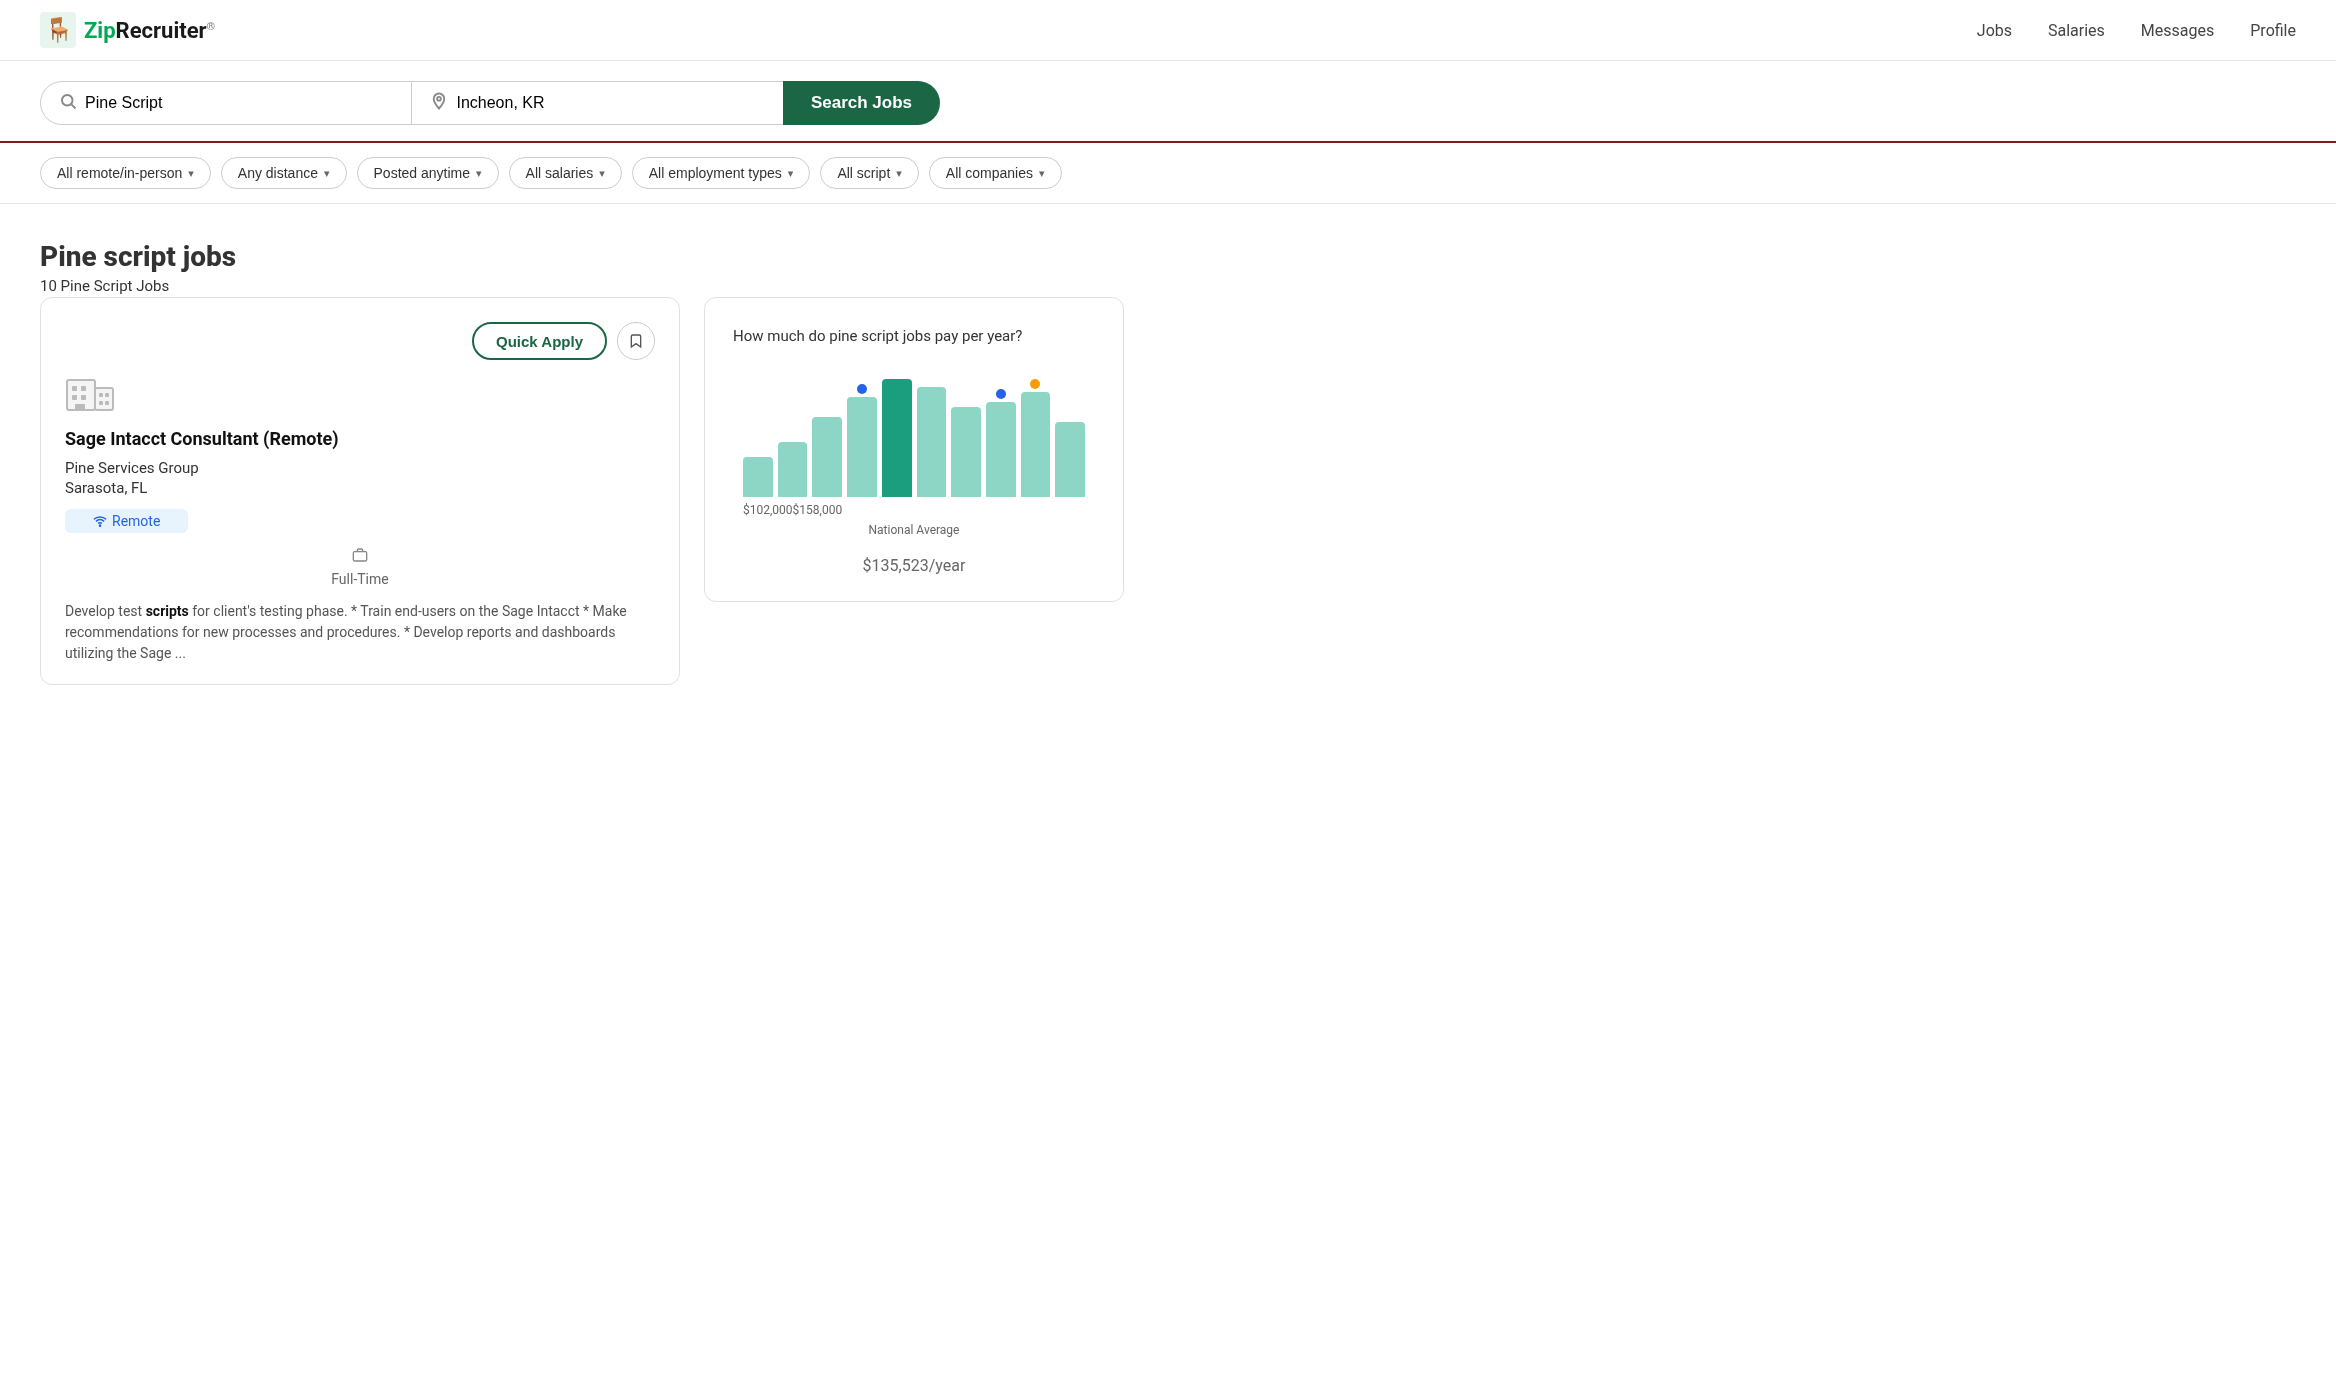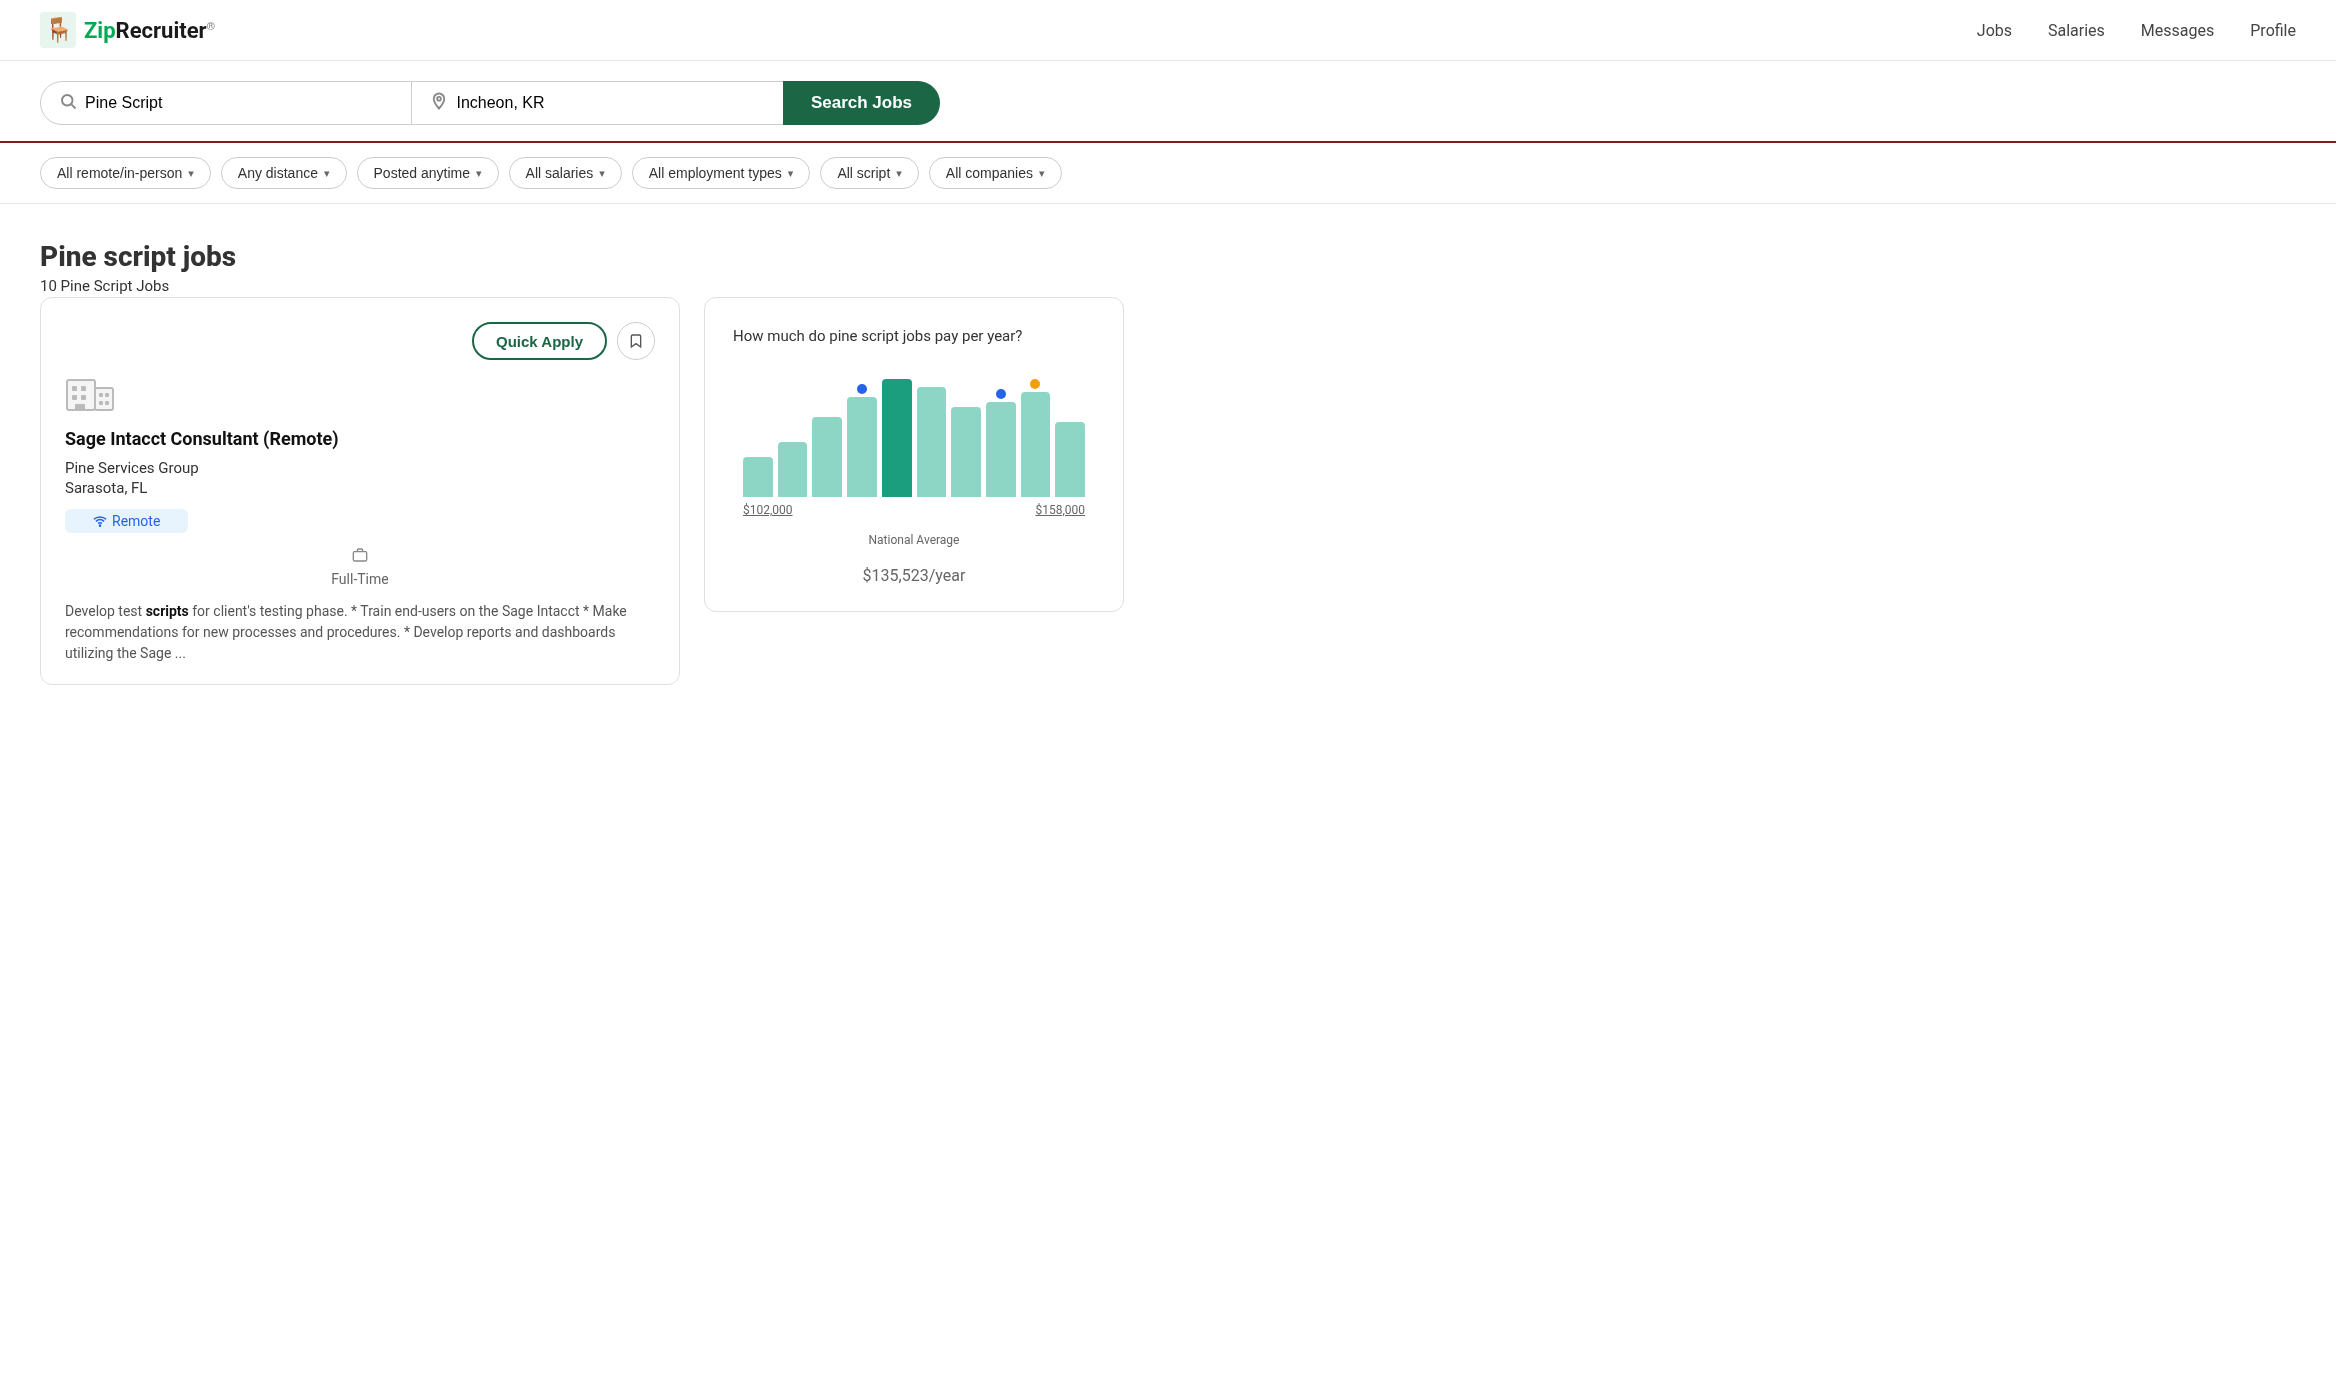--- a/index.html
+++ b/index.html
@@ -256,26 +256,24 @@
       position: relative;
     }
     .bar {
       border-radius: 4px 4px 0 0;
       min-width: 24px;
     }
     .bar-teal { background: #8dd5c5; }
     .bar-teal-dark { background: #1a9e7e; }
     .chart-labels {
       display: flex;
-      justify-content: space-between;
       font-size: 12px;
       color: #666;
       padding: 0 10px;
-      margin-bottom: 16px;
-      text-decoration: underline;
+      margin-bottom: 6px;
     }
     .chart-nat-avg {
       text-align: center;
       font-size: 12px;
       color: #666;
       margin-bottom: 10px;
     }
     .salary-value {
       font-size: 26px;
       font-weight: 700;

